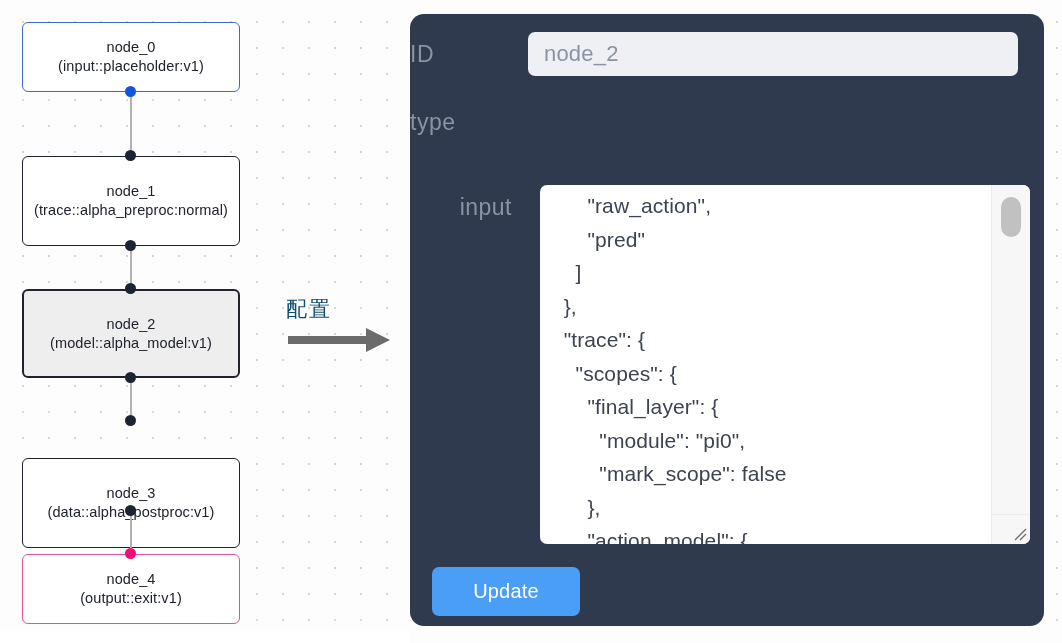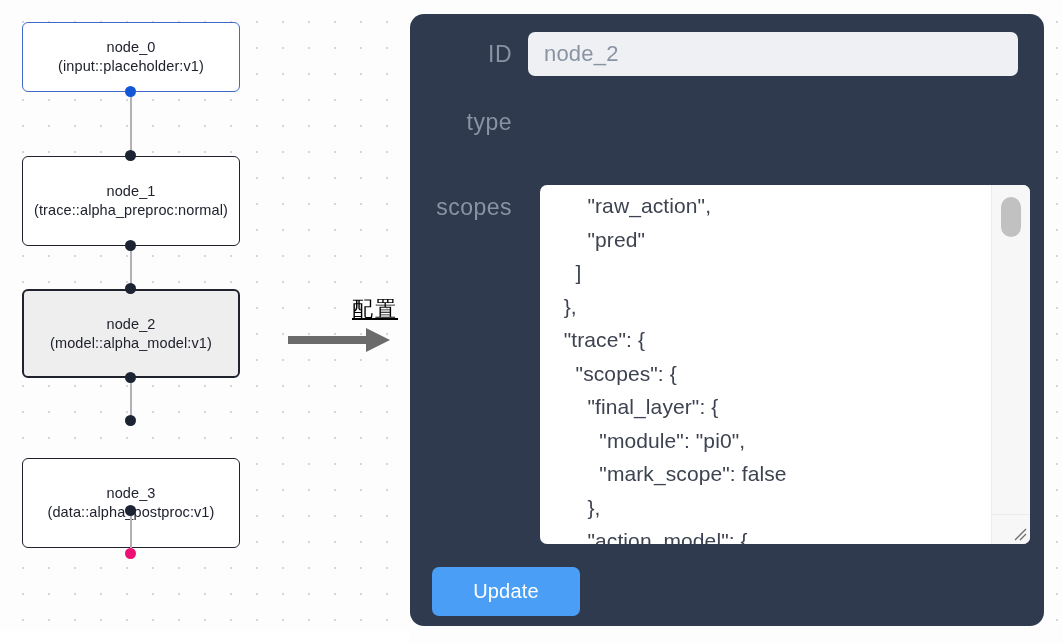--- a/index.html
+++ b/index.html
@@ -80,46 +80,44 @@
 
   
   #annotation {
     position: absolute;
     left: 286px; top: 296px;
     width: 112px; height: 68px;
     z-index: 6;
   }
   #annotation .anno-text {
     font-size: 21px;
-    color: #000000;
-    text-align: right;
+    color: #0c4a6e;
+    text-align: left;
     letter-spacing: 2px;
     line-height: 26px;
-    text-decoration: underline;
   }
 
   
   #panel {
     position: absolute;
     left: 410px; top: 14px;
     width: 634px; height: 612px;
     background: #2f3a4e;
     border-radius: 14px;
     overflow: hidden;
     z-index: 10;
   }
   .field-row {
     position: absolute;
     display: flex;
     align-items: center;
   }
   .field-label {
     color: #8a93a3;
     font-size: 23px;
-    text-align: right;
     width: 118px;
     padding-right: 16px;
     box-sizing: border-box;
     letter-spacing: 0.5px;
   }
   .field-input {
     box-sizing: border-box;
     background: #eef0f4;
     border: none;
     border-radius: 7px;
@@ -240,20 +238,24 @@
     <div class="handle" style="left:125px; top:283px;"></div>
     <div class="handle" style="left:125px; top:372px;"></div>
 
     <div class="node" style="left:22px; top:421px; width:218px; height:90px;margin-top:37px;">
       <div class="label" style="white-space:pre-line;">node_3
 (data::alpha_postproc:v1)</div>
     </div>
     <div class="handle" style="left:125px; top:415px;"></div>
     <div class="handle" style="left:125px; top:505px;"></div>
 
+    <div class="node output" style="left:22px; top:554px; width:218px; height:70px;">
+      <div class="label" style="white-space:pre-line;">node_4
+(output::exit:v1)</div>
+    </div>
     <div class="handle pink" style="left:125px; top:548px;"></div>
   </div>
 
   <div id="annotation">
     <div class="anno-text">配置</div>
     <svg width="112" height="32" viewBox="0 0 112 32" style="display:block; margin-top:2px;">
       <path d="M2 12 H80 V4 L104 16 L80 28 V20 H2 Z" fill="#6b6b6b"></path>
     </svg>
   </div>
 
@@ -261,21 +263,21 @@
 
     <div class="field-row" style="left:0; top:18px; width:634px;">
       <div class="field-label">ID</div>
       <div class="field-input" style="width:490px;">node_2</div>
     </div>
 
     <div class="field-row" style="left:0; top:95px; width:634px;gap:45px;">
       <div class="field-label">type</div>
     </div>
 
-    <div id="config-label">scopes</div>
+    <div id="config-label">input</div>
 
     <div id="config-box">
       <div id="config-text">        "raw_action",
         "pred"
       ]
     },
     "trace": {
       "scopes": {
         "final_layer": {
           "module": "pi0",

